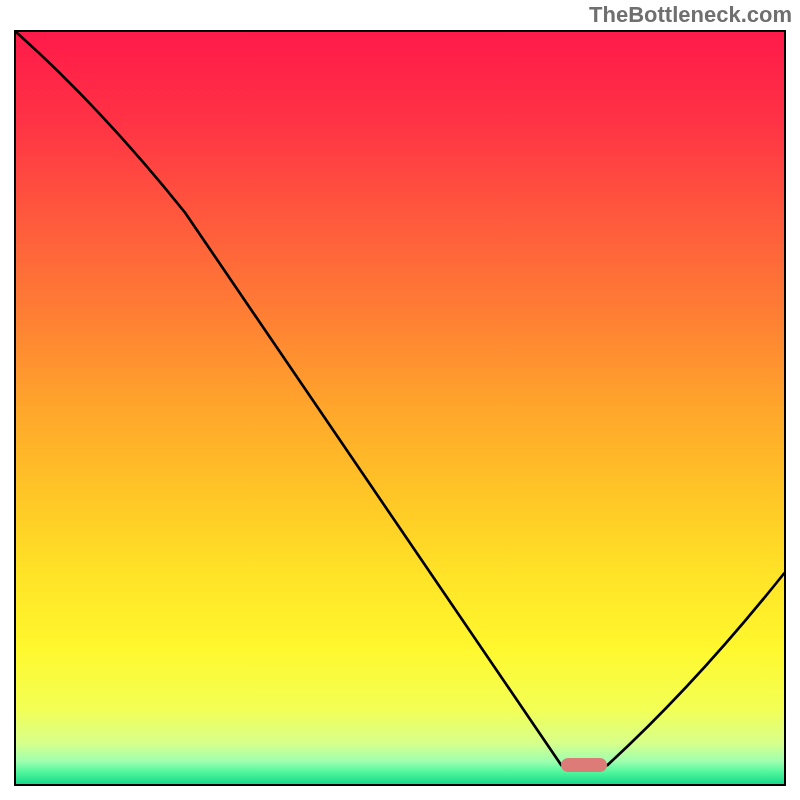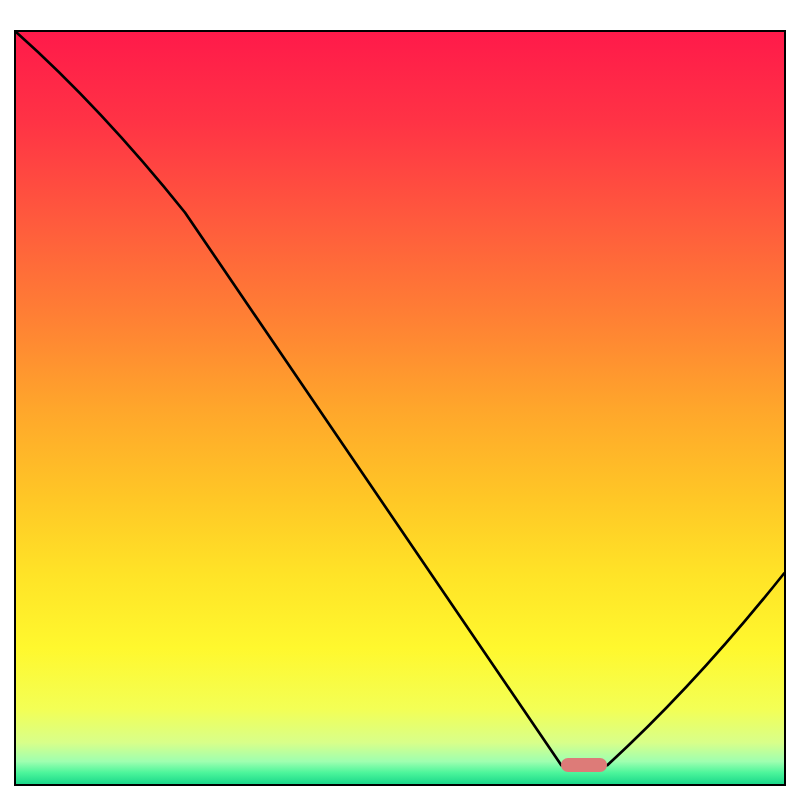--- a/index.html
+++ b/index.html
@@ -53,20 +53,21 @@
     left: 0; top: 0;
     z-index: 30;
     pointer-events: none;
   }
 </style>
 </head>
 <body>
 
 <div class="outer">
 
+  <div class="watermark">TheBottleneck.com</div>
 
   <div class="frame">
     <svg id="bg-svg" viewBox="0 0 100 100" preserveAspectRatio="none">
       <defs>
         <linearGradient id="grad" x1="0" y1="0" x2="0" y2="1">
             <stop offset="0%" stop-color="#ff1a4a"></stop>
             <stop offset="12%" stop-color="#ff3345"></stop>
             <stop offset="25%" stop-color="#ff5a3d"></stop>
             <stop offset="38%" stop-color="#ff8034"></stop>
             <stop offset="50%" stop-color="#ffa62b"></stop>

